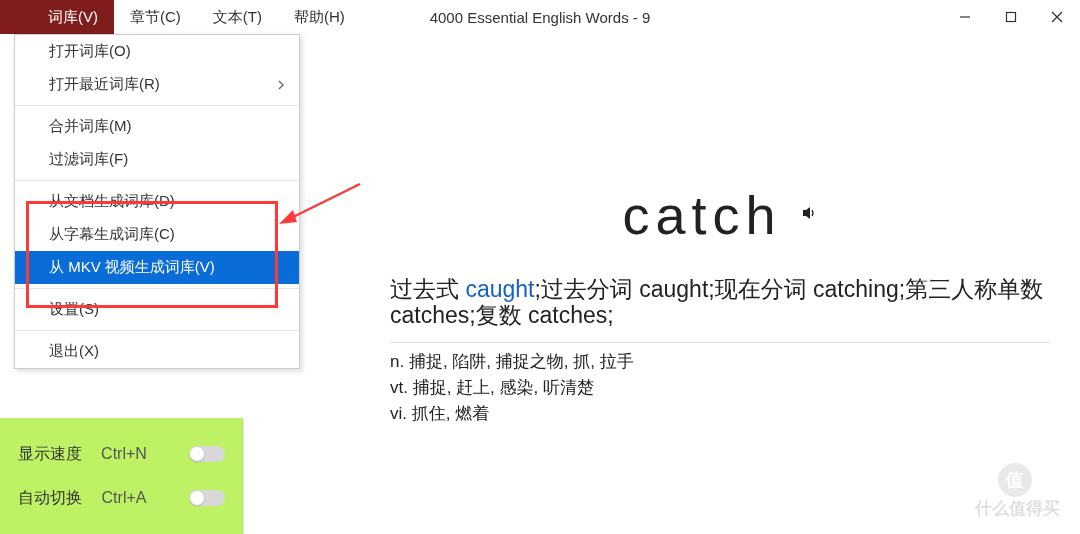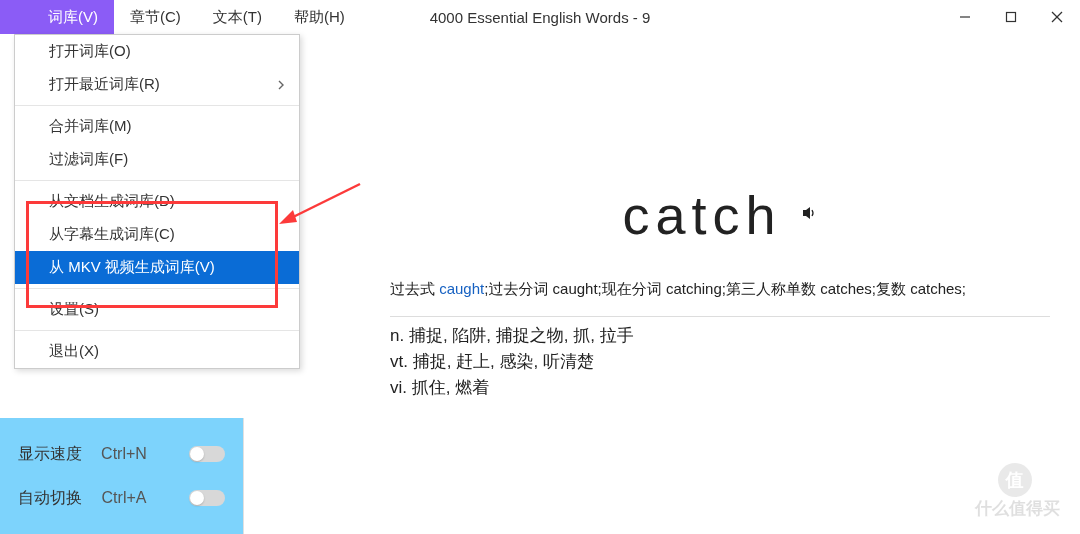--- a/index.html
+++ b/index.html
@@ -34,21 +34,21 @@
     .menu-item {
       padding: 0 16px;
       display: flex;
       align-items: center;
       font-size: 15px;
       color: #333;
       cursor: pointer;
     }
 
     .menu-item.active {
-      background: #8b5cf6;
+      background: #7f1d1d;
       color: #fff;
       padding-left: 48px;
     }
 
     .window-title {
       position: absolute;
       left: 50%;
       transform: translateX(-50%);
       font-size: 15px;
       color: #333;
@@ -149,21 +149,21 @@
       font-weight: 400;
       letter-spacing: 6px;
       color: #222;
     }
 
     .speaker-icon {
       margin-left: 18px;
     }
 
     .word-forms {
-      font-size: 15px;
+      font-size: 23px;
       line-height: 26px;
       color: #222;
       margin-bottom: 14px;
     }
 
     .word-forms .caught-link {
       color: #1661c2;
     }
 
     .word-divider {
@@ -179,21 +179,21 @@
     }
 
     
     .sidebar-controls {
       position: absolute;
       left: 0;
       bottom: 0;
       width: 244px;
       border-right: 1px solid #e0e0e0;
       padding: 14px 18px;
-      background: #7dd3fc;
+      background: #bef264;
     }
 
     .control-row {
       display: flex;
       align-items: center;
       height: 44px;
       font-size: 16px;
       color: #333;
     }
 

